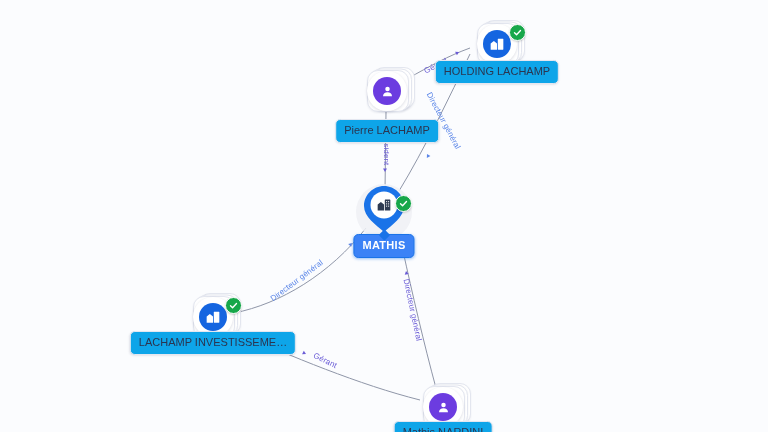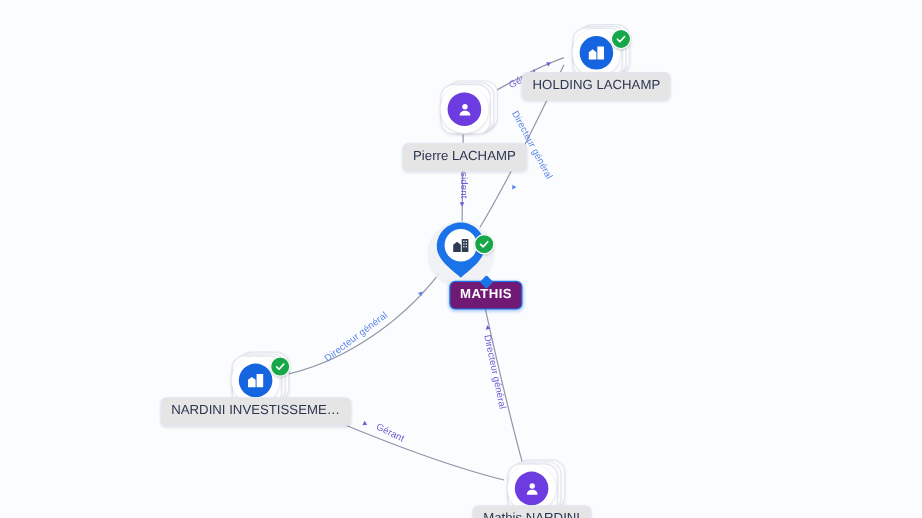--- a/index.html
+++ b/index.html
@@ -111,33 +111,32 @@
 
   
   .node-label {
     position: absolute;
     transform: translate(-50%, 0);
     white-space: nowrap;
     font-size: 11px;
     line-height: 1;
     padding: 5px 8px 6px 8px;
     border-radius: 5px;
-    background: #e5e5e5;
+    background: #0ea5e9;
     color: #2b3550;
     border: 1px solid #e4e7f0;
     box-shadow: 0 1px 2px rgba(30,40,80,.10);
   }
   .node-label.selected {
-    background: #701a75;
+    background: #3b82f6;
     color: #ffffff;
     border-color: #1a73e8;
     font-weight: bold;
     letter-spacing: .3px;
     box-shadow: 0 1px 3px rgba(26,115,232,.45);
-    margin-left: 21px;
   }
   .node-label.selected::before {
     content: "";
     position: absolute;
     left: 50%;
     top: -4px;
     margin-left: -4px;
     width: 8px;
     height: 8px;
     background: #1a73e8;
@@ -274,21 +273,21 @@
               </svg>
             </div>
           </div>
           <div class="badge" style="left: 12px; top: -20px;">
             <svg width="9" height="9" viewBox="0 0 24 24" fill="none" stroke="#ffffff" stroke-width="3.6" stroke-linecap="round" stroke-linejoin="round">
               <path d="M4 12.5 L9.5 18 L20 6.5"></path>
             </svg>
           </div>
         </div>
       </div>
-      <div class="node-label" style="left: 213px; top: 331px;">NARDINI INVESTISSEME…</div>
+      <div class="node-label" style="left: 213px; top: 331px;">LACHAMP INVESTISSEME…</div>
       <div class="node" style="left: 443px; top: 407px;">
         <div class="node-glyph">
           <div class="stack s1"></div>
           <div class="stack s2"></div>
           <div class="stack s3"></div>
           <div class="disc">
             <div class="inner-circle purple">
               <svg width="15" height="15" viewBox="0 0 24 24" fill="#ffffff">
                 <circle cx="12" cy="8" r="3.6"></circle>
                 <path d="M4.8 19.5c0-3.9 3.2-6.4 7.2-6.4s7.2 2.5 7.2 6.4z"></path>

